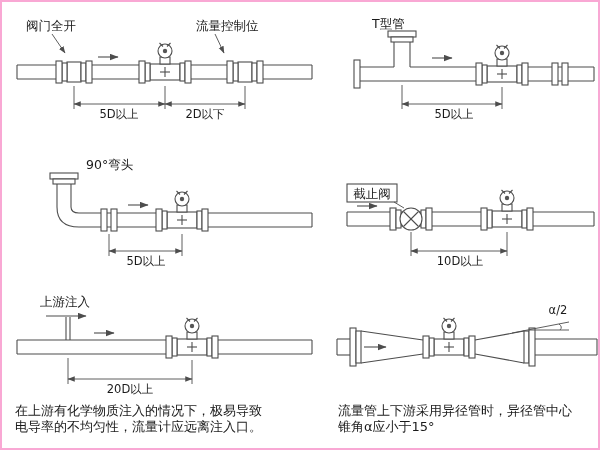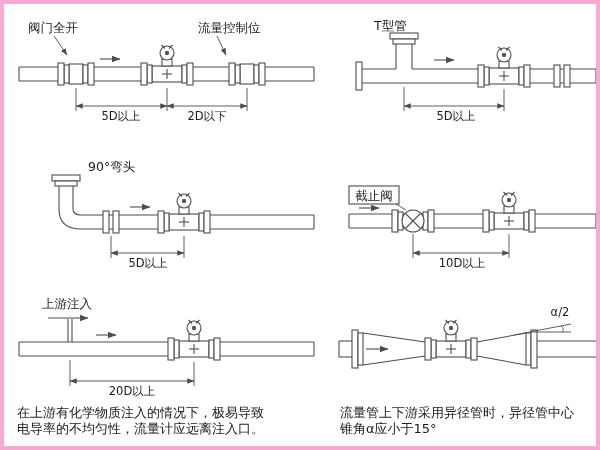--- a/index.html
+++ b/index.html
@@ -1,16 +1,16 @@
 <!DOCTYPE html>
 <html><head>
 <meta charset="utf-8">
 <style>
   html,body{margin:0;padding:0;background:#ffffff;}
-  .canvas{position:relative;width:600px;height:450px;background:#ffffff;border:4px solid #f9a8d4;box-sizing:border-box;overflow:hidden;
+  .canvas{position:relative;width:600px;height:450px;background:#ffffff;border:2px solid #f9a8d4;box-sizing:border-box;overflow:hidden;
           font-family:"DejaVu Sans","Liberation Sans",sans-serif;}
   svg{display:block;}
   .ln{stroke:#4d4d4d;stroke-width:1.1;fill:none;}
   .thin{stroke-width:0.9;}
   .shp{stroke:#4d4d4d;stroke-width:1.1;fill:#ffffff;}
   .txt{fill:#1a1a1a;stroke:none;font-size:12.5px;font-family:"DejaVu Sans","Liberation Sans",sans-serif;}
   .dim{font-size:11.5px;text-anchor:middle;}
   .note{font-size:13px;}
   .boxlbl{text-anchor:middle;}
 </style>

